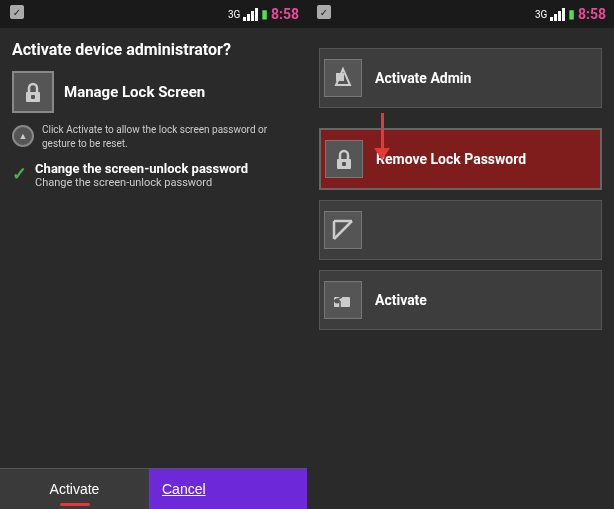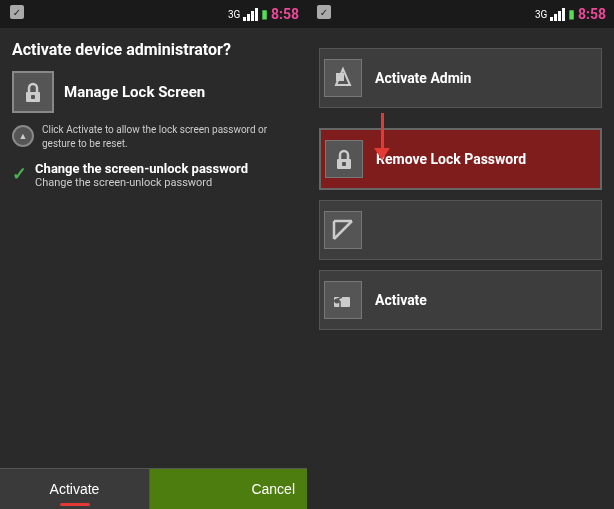--- a/index.html
+++ b/index.html
@@ -176,26 +176,27 @@
       transform: translateX(-50%);
       width: 30px;
       height: 3px;
       background: #e53935;
       border-radius: 2px;
     }
 
     .btn-cancel {
       flex: 1;
       padding: 12px;
-      background: #4d7c0f;
+      background: #6d28d9;
       color: #fff;
       border: none;
       font-size: 14px;
       cursor: pointer;
-      text-align: right;
+      text-align: left;
+      text-decoration: underline;
     }
 
     
     .right-panel {
       width: 307px;
       height: 509px;
       background: #1a1a1a;
       display: flex;
       flex-direction: column;
     }

